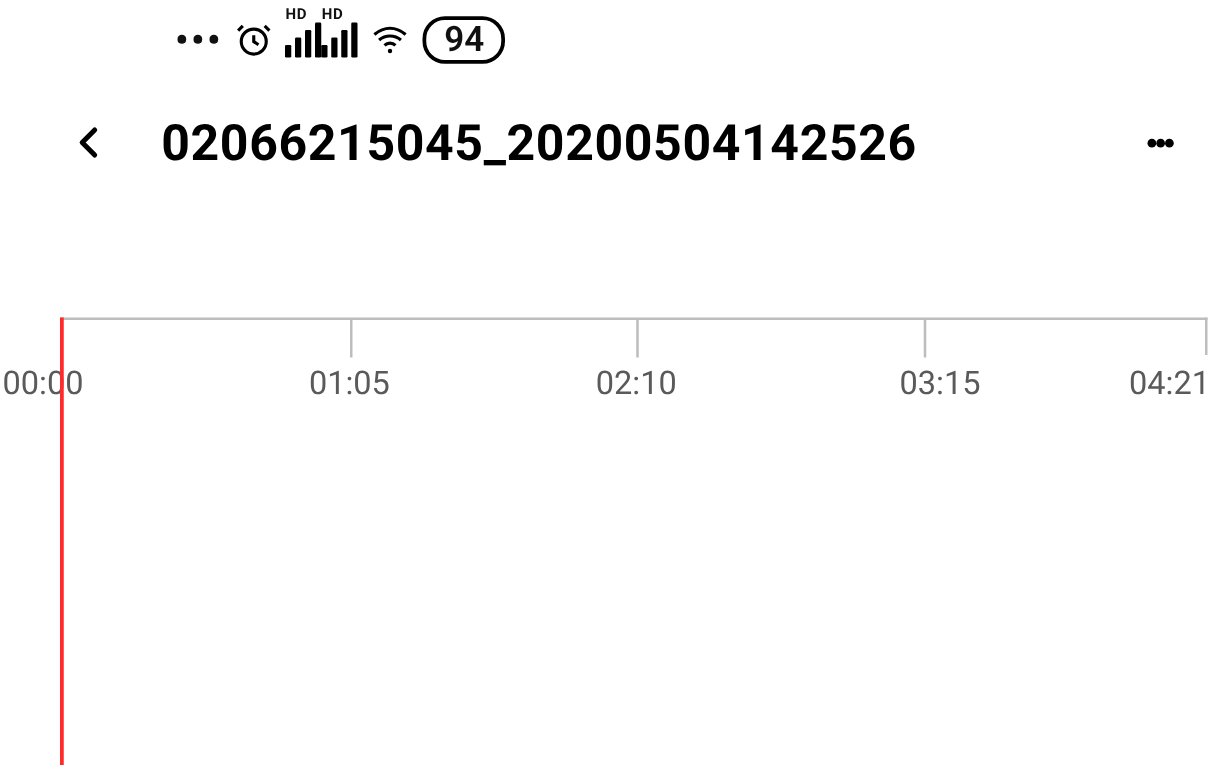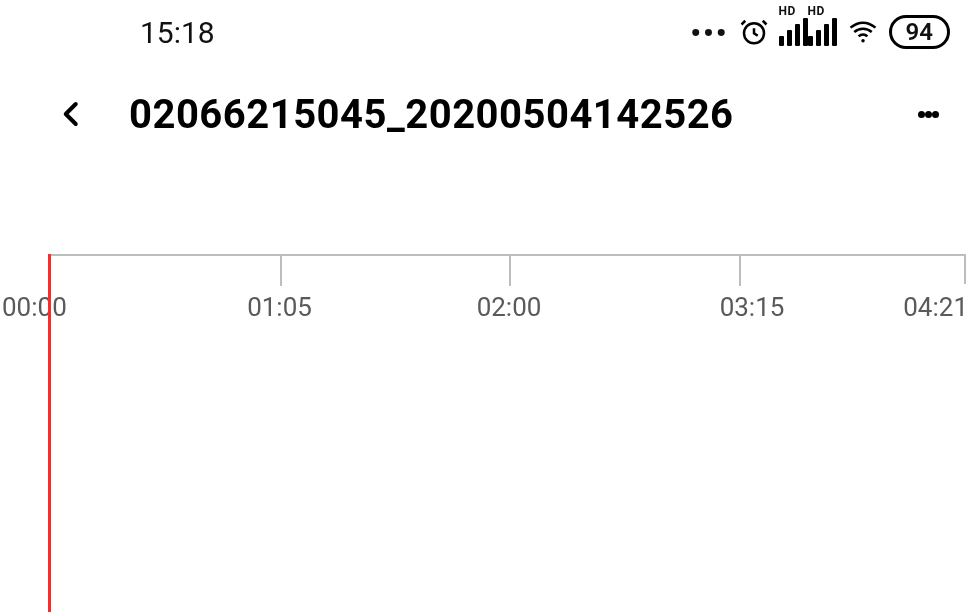--- a/index.html
+++ b/index.html
@@ -37,21 +37,21 @@
   .signal .hd {
     position:absolute; top:-14px; left:0; font-size:12px; font-weight:700;
     letter-spacing:0.5px;
   }
   .signal .bar {
     width:5px; background:#000; border-radius:1px;
   }
   .signal .b1{height:10px}.signal .b2{height:16px}.signal .b3{height:22px}.signal .b4{height:28px}
   .battery-pill {
     border:3px solid #000; border-radius:18px;
-    padding:2px 14px; font-size:24px; font-weight:600;
+    padding:2px 14px; font-size:28px; font-weight:600;
     display:flex; align-items:center; line-height:1;
   }
 
   
   .app-bar {
     height: 100px;
     display:flex;
     align-items:center;
     padding: 0 30px 0 45px;
     gap: 30px;
@@ -111,21 +111,20 @@
     bottom:-300px;
     width:3px;
     background:#ff2a2a;
     left:48px;
   }
 </style>
 </head>
 <body>
 
 <div class="status-bar">
-  <div>15:18</div>
   <div class="status-right">
     <span class="dots">•••</span>
     <span class="alarm-icon">
       <svg width="30" height="30" viewBox="0 0 24 24" fill="none" stroke="#000" stroke-width="2">
         <circle cx="12" cy="13" r="8"></circle>
         <path d="M12 9v4l3 2"></path>
         <path d="M5 3 2 6"></path>
           <path d="M19 3l3 3"></path>
       </svg>
     </span>
@@ -172,19 +171,19 @@
       <div class="dot"></div>
   </div>
 </div>
 
 <div class="timeline-wrap">
   <div class="ruler" id="ruler">
       <div class="tick-label first" style="left: -48px;">00:00</div>
       <div class="tick" style="left: 229.5px;"></div>
       <div class="tick-label" style="left: 229.5px;">01:05</div>
       <div class="tick" style="left: 459px;"></div>
-      <div class="tick-label" style="left: 459px;">02:00</div>
+      <div class="tick-label" style="left: 459px;">02:10</div>
       <div class="tick" style="left: 688.5px;"></div>
       <div class="tick-label" style="left: 702px;">03:15</div>
       <div class="tick-label last" style="left: 918px;">04:21</div>
     </div>
   <div class="playhead" id="playhead" style="left: 48px;"></div>
 </div>
 
 </body></html>

